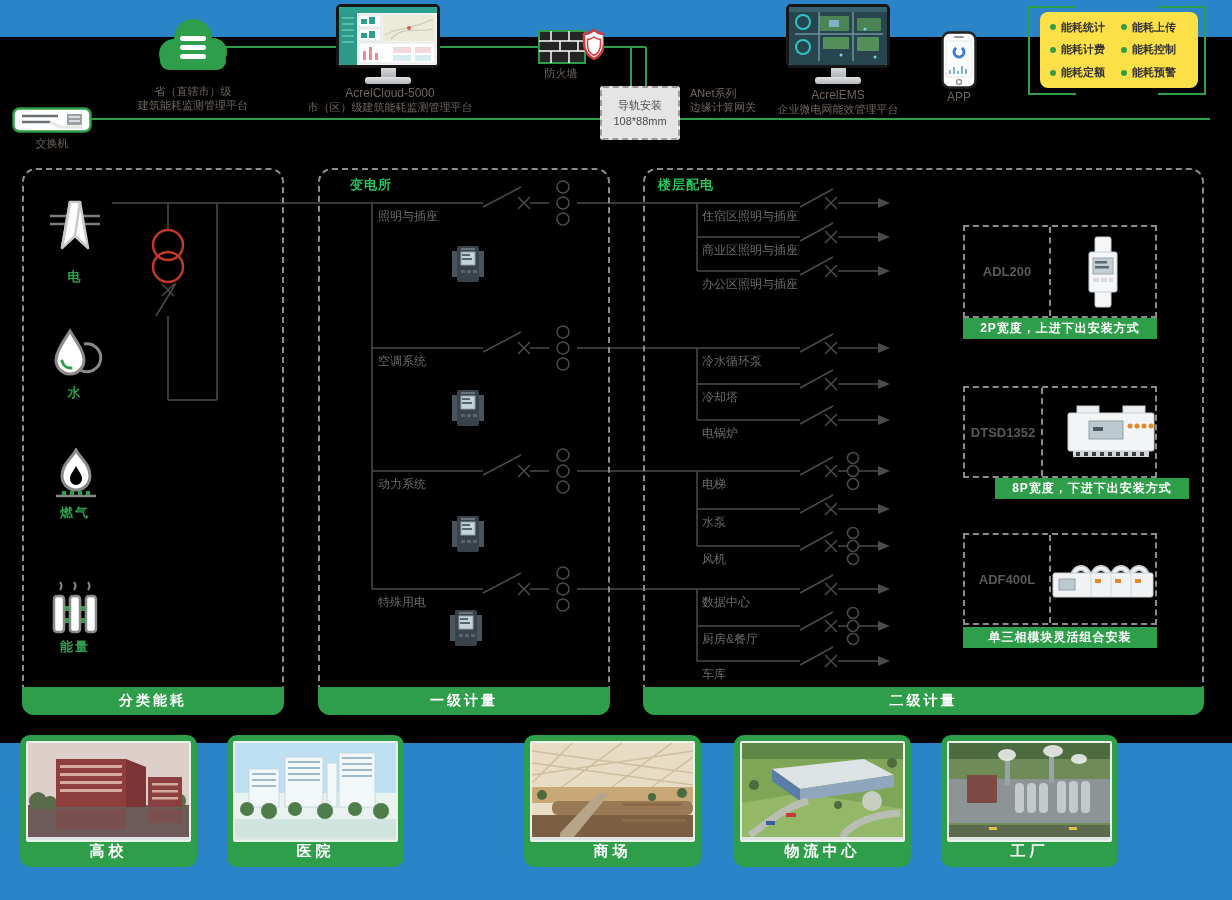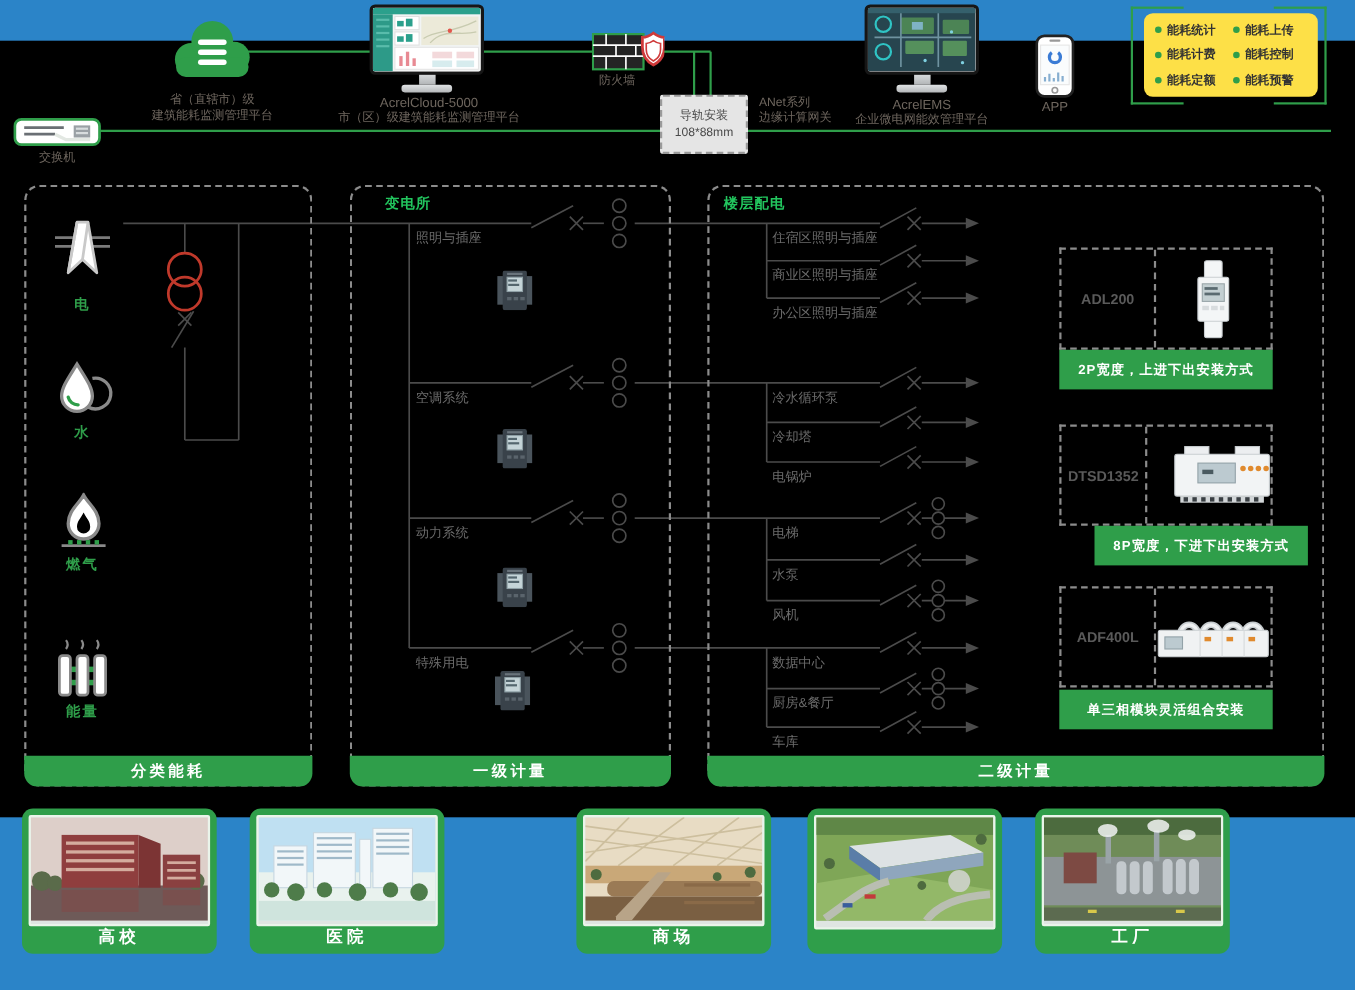--- a/index.html
+++ b/index.html
@@ -22,21 +22,21 @@
   .bracket{position:absolute;width:46px;height:85px;top:6px;z-index:2;}
   .bracket.left{left:1028px;border-left:2px solid #2f9e4a;border-top:2px solid #2f9e4a;border-bottom:2px solid #2f9e4a;}
   .bracket.right{left:1158px;border-right:2px solid #2f9e4a;border-top:2px solid #2f9e4a;border-bottom:2px solid #2f9e4a;}
   .monitor{position:absolute;z-index:2;width:104px;}
   .screen{width:104px;height:64px;background:#fff;border:3px solid #161616;border-radius:5px;box-sizing:border-box;overflow:hidden;}
   .neck{width:15px;height:9px;background:linear-gradient(#d6d9db,#b2b5b7);margin:0 auto;}
   .mbase{width:46px;height:7px;background:linear-gradient(#e0e3e5,#b5b8ba);border-radius:3px;margin:0 auto;}
   .meterbox{position:absolute;width:194px;border:2px dashed #8c8c8c;box-sizing:border-box;display:flex;z-index:3;}
   .meterbox .model-cell{width:84px;border-right:2px dashed #8c8c8c;display:flex;align-items:center;justify-content:center;color:#5a5a5a;font-size:13px;font-weight:bold;}
   .meterbox .device-cell{flex:1;display:flex;align-items:center;justify-content:center;}
-  .meterbar{position:absolute;width:194px;height:36px;background:#2f9e4a;color:#fff;font-size:12px;font-weight:bold;display:flex;align-items:center;justify-content:center;z-index:3;letter-spacing:1px;}
+  .meterbar{position:absolute;width:194px;height:21px;background:#2f9e4a;color:#fff;font-size:12px;font-weight:bold;display:flex;align-items:center;justify-content:center;z-index:3;letter-spacing:1px;}
   .card{position:absolute;top:735px;width:177px;height:132px;background:#2f9e4a;border-radius:10px;padding:6px;box-sizing:border-box;display:flex;flex-direction:column;z-index:3;}
   .card .photo{height:100px;background:#dfe5e2;border:2px solid #eaf4ea;border-radius:2px;overflow:hidden;}
   .card .scene-label{flex:1;display:flex;align-items:center;justify-content:center;color:#fff;font-size:15px;font-weight:bold;letter-spacing:4px;}
 </style>
 </head>
 <body>
 
 <div class="stage">
 
   <div class="band" style="top:0;height:37px;"></div>
@@ -641,20 +641,21 @@
         <g fill="#3a5d9c">
             <rect x="24" y="78" width="9" height="4"></rect>
           </g>
         <g fill="#4e6b3f">
             <circle cx="12" cy="42" r="5"></circle>
             <circle cx="150" cy="20" r="5"></circle>
             <circle cx="96" cy="62" r="4"></circle>
           </g>
       </svg>
     </div>
+    <div class="scene-label">物流中心</div>
   </div>
 
   <div class="card" style="left:941px;">
     <div class="photo">
       <svg width="161" height="94" viewBox="0 0 161 94">
         <rect width="161" height="94" fill="#6f8c58"></rect>
         <rect x="0" y="0" width="161" height="16" fill="#4c6b3e"></rect>
         <rect x="0" y="36" width="161" height="44" fill="#8d9496"></rect>
         <rect x="18" y="32" width="30" height="28" fill="#7d4a43"></rect>
         <g fill="#c3c9cd">

